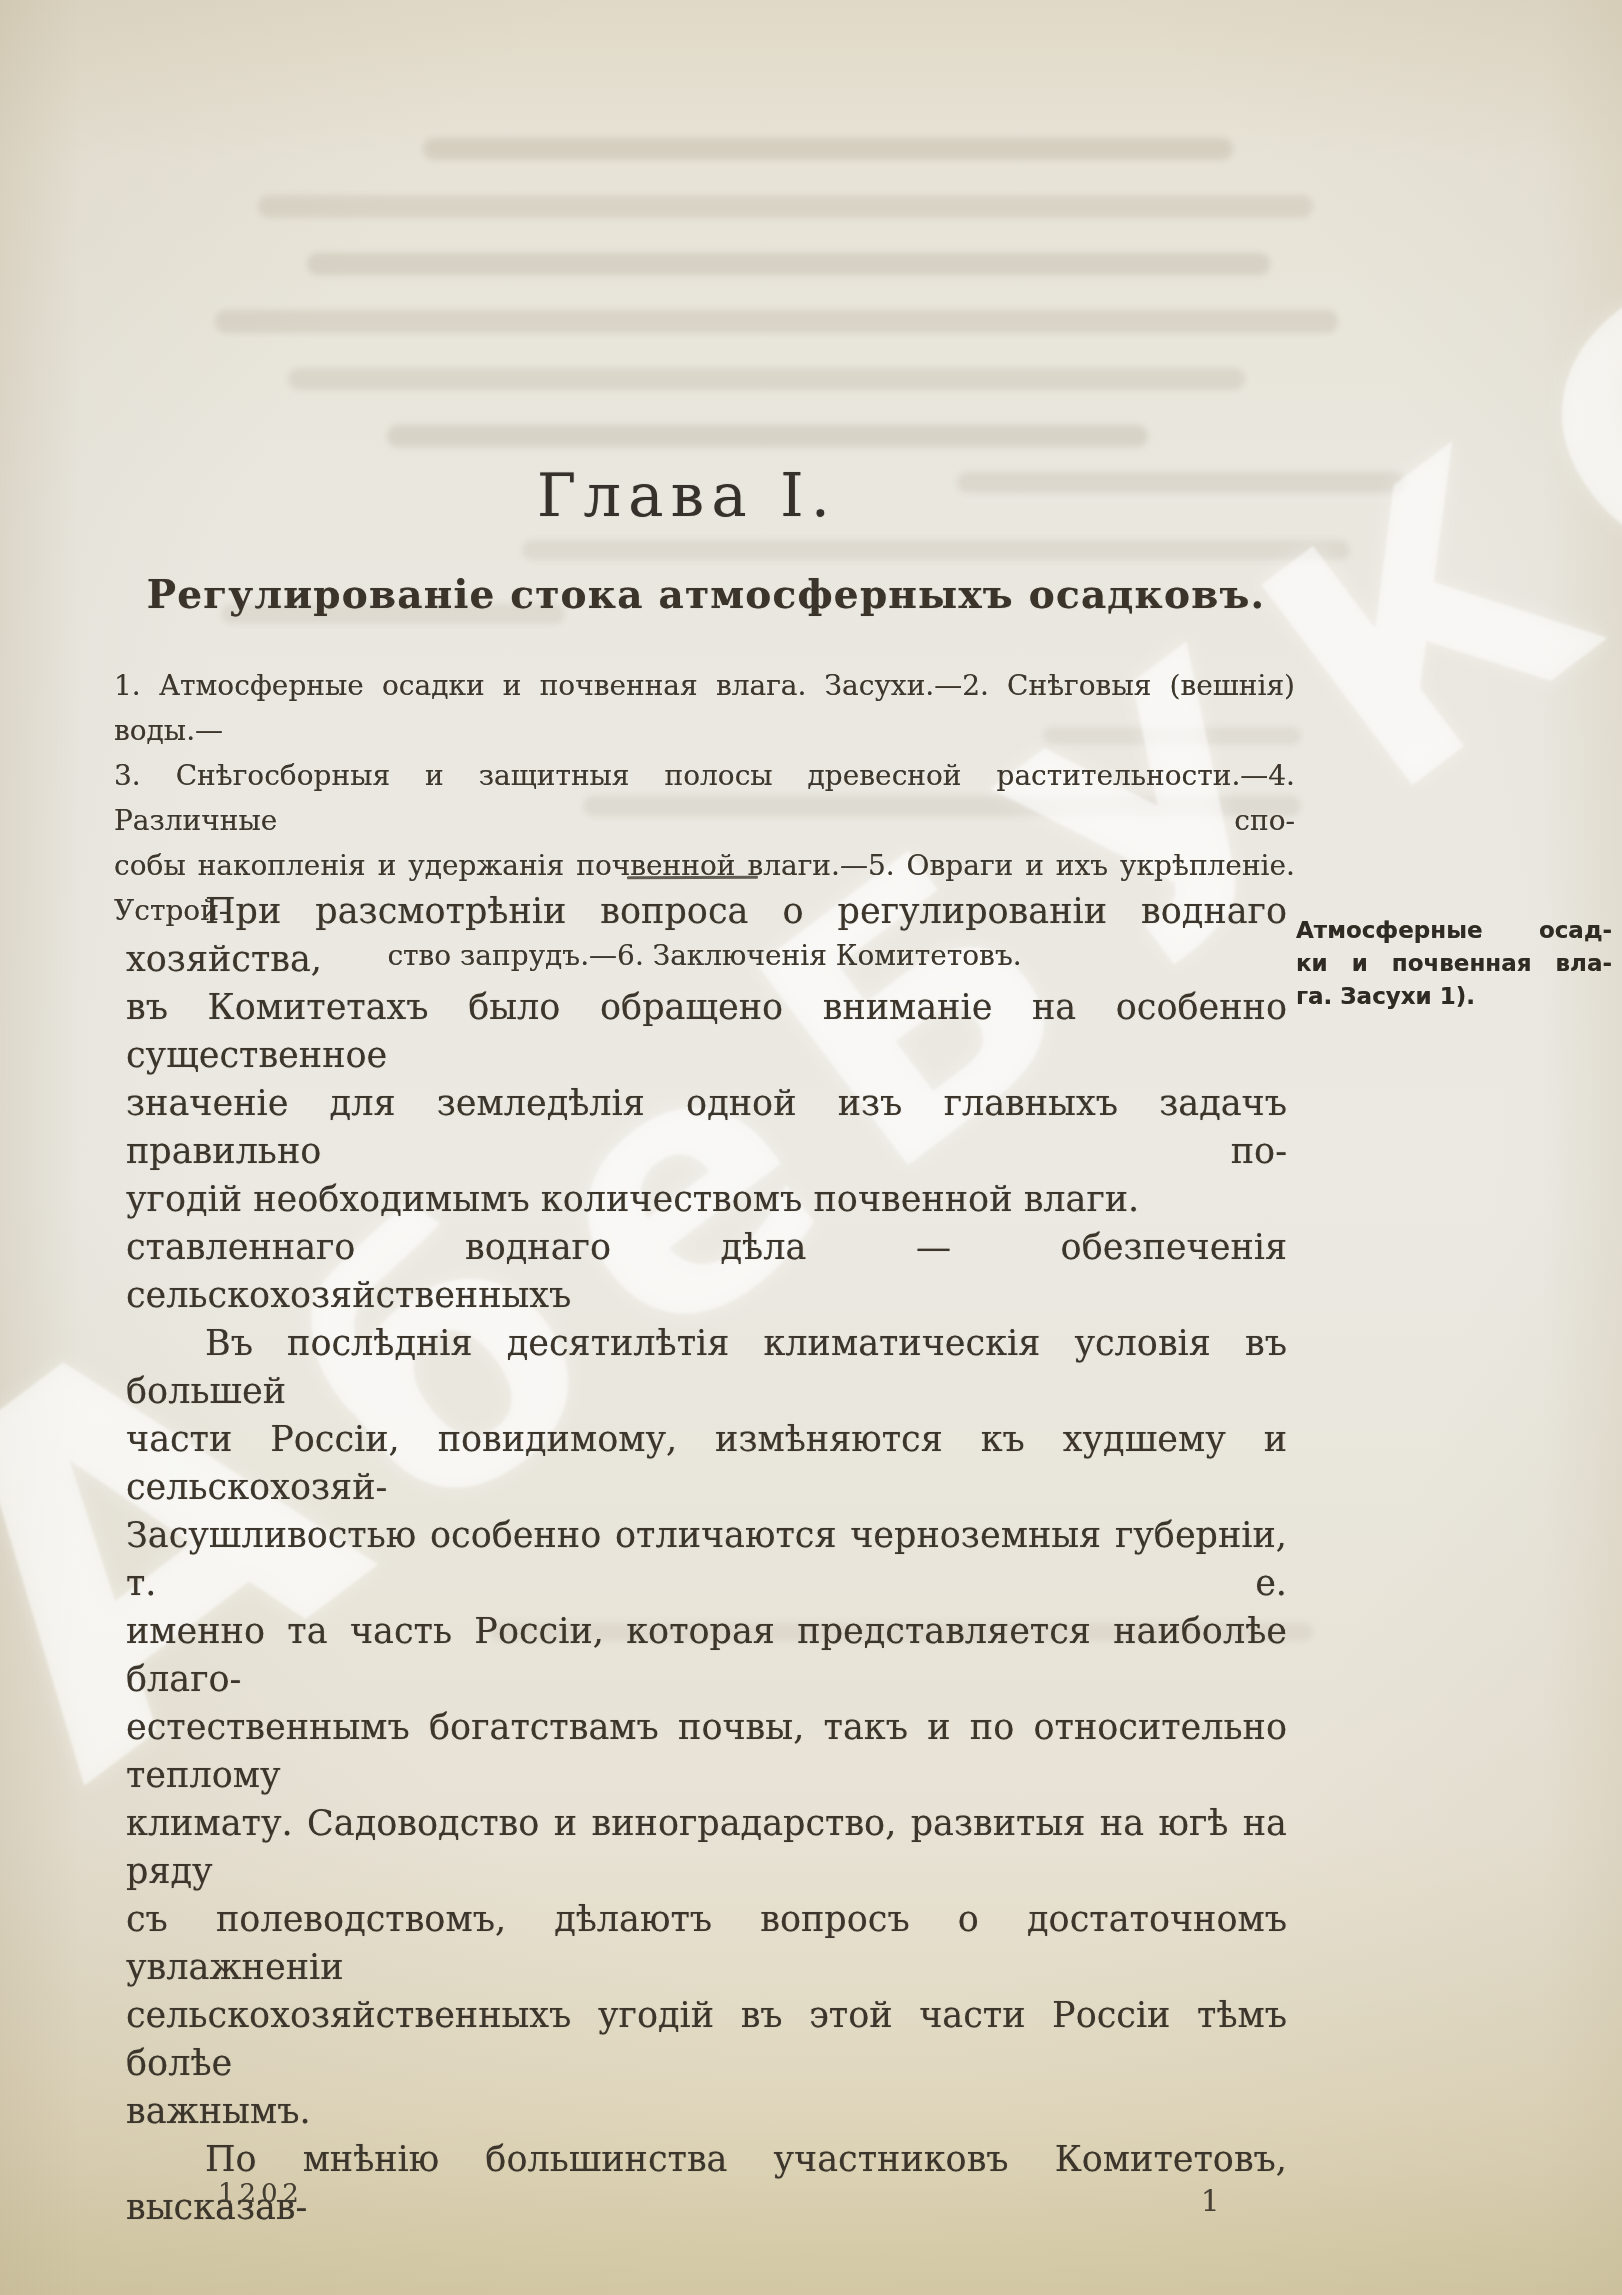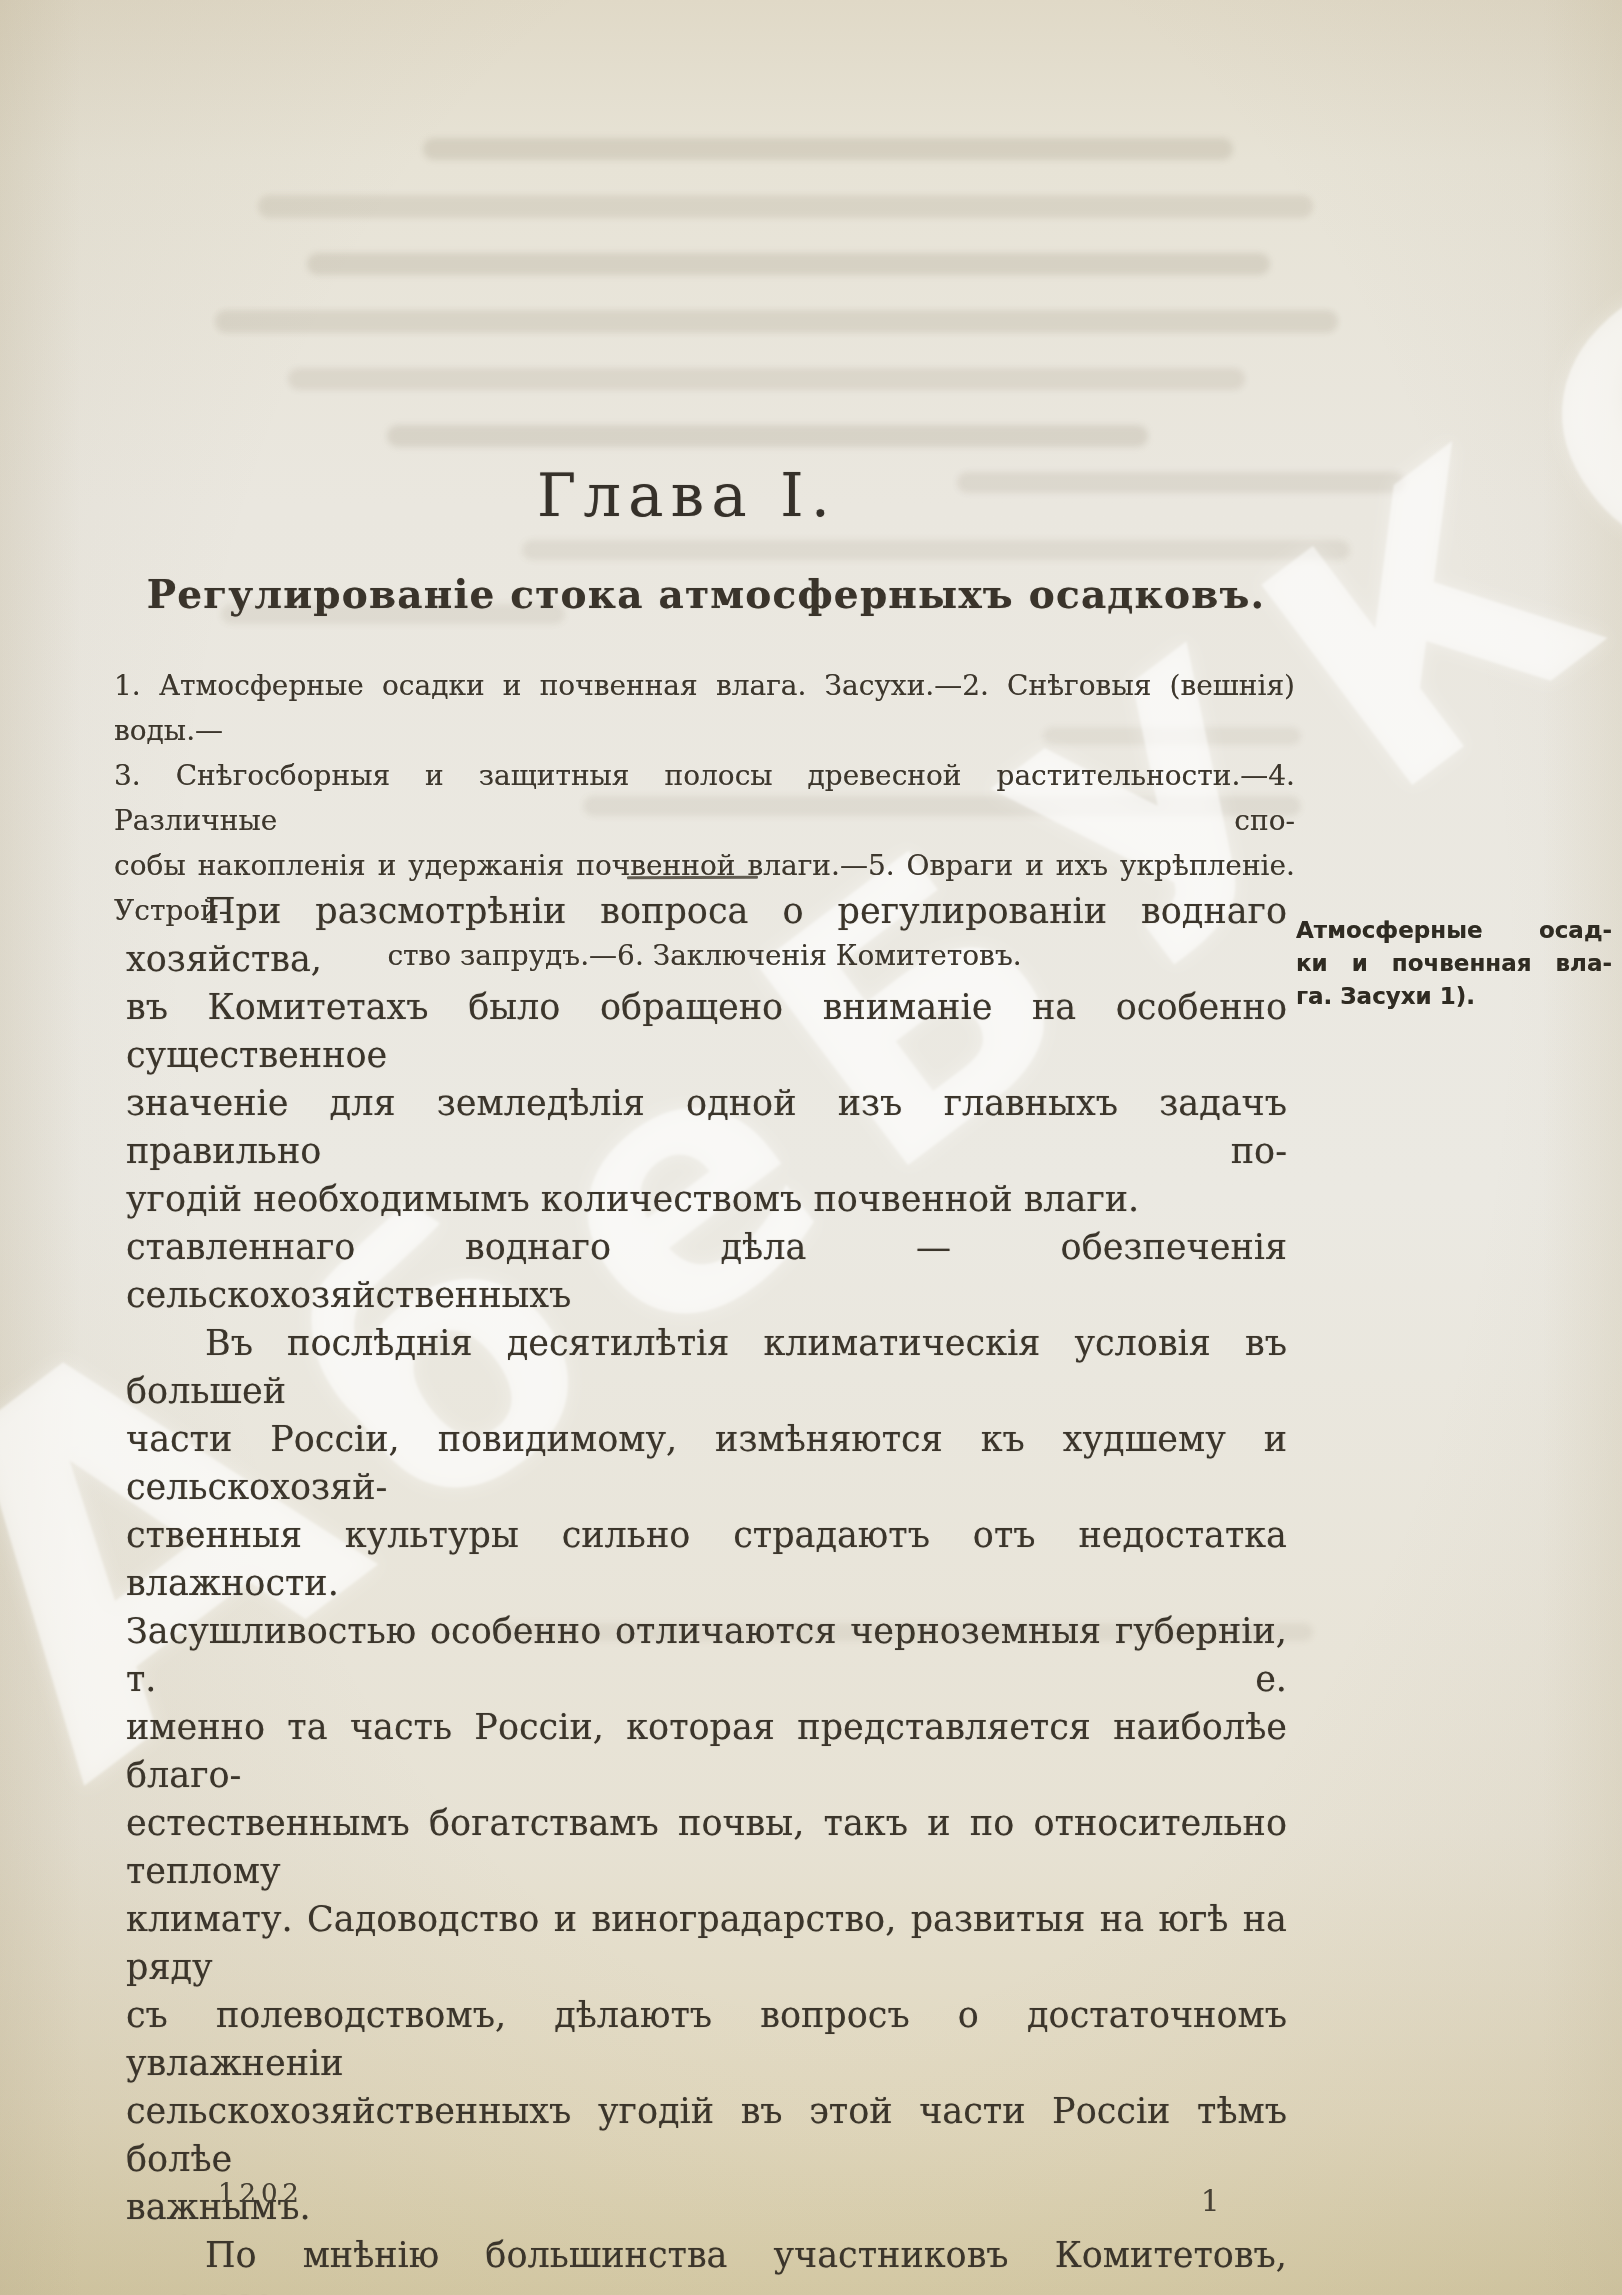--- a/index.html
+++ b/index.html
@@ -119,21 +119,20 @@
       <div class="para">
         <div class="line indent">При разсмотрѣніи вопроса о регулированіи воднаго хозяйства,</div>
         <div class="line">въ Комитетахъ было обращено вниманіе на особенно существенное</div>
         <div class="line">значеніе для земледѣлія одной изъ главныхъ задачъ правильно по-</div>
         <div class="line last">угодій необходимымъ количествомъ почвенной влаги.</div>
         <div class="line">ставленнаго воднаго дѣла — обезпеченія сельскохозяйственныхъ</div>
       </div>
       <div class="para">
         <div class="line indent">Въ послѣднія десятилѣтія климатическія условія въ большей</div>
         <div class="line">части Россіи, повидимому, измѣняются къ худшему и сельскохозяй-</div>
-        <div class="line">ственныя культуры сильно страдаютъ отъ недостатка влажности.</div>
         <div class="line">Засушливостью особенно отличаются черноземныя губерніи, т. е.</div>
         <div class="line">именно та часть Россіи, которая представляется наиболѣе благо-</div>
         <div class="line">естественнымъ богатствамъ почвы, такъ и по относительно теплому</div>
         <div class="line">климату. Садоводство и виноградарство, развитыя на югѣ на ряду</div>
         <div class="line">съ полеводствомъ, дѣлаютъ вопросъ о достаточномъ увлажненіи</div>
         <div class="line">сельскохозяйственныхъ угодій въ этой части Россіи тѣмъ болѣе</div>
         <div class="line last">важнымъ.</div>
       </div>
       <div class="para">
         <div class="line indent">По мнѣнію большинства участниковъ Комитетовъ, высказав-</div>

